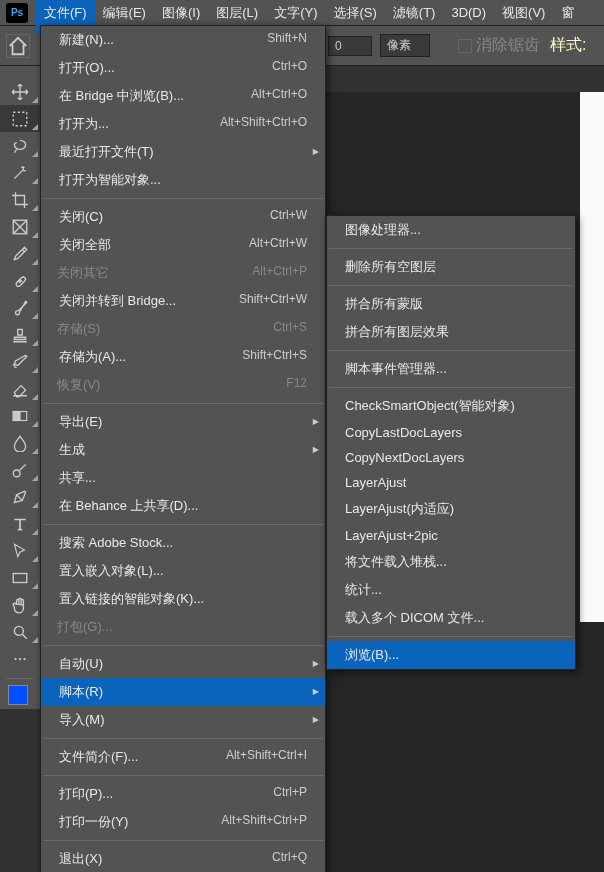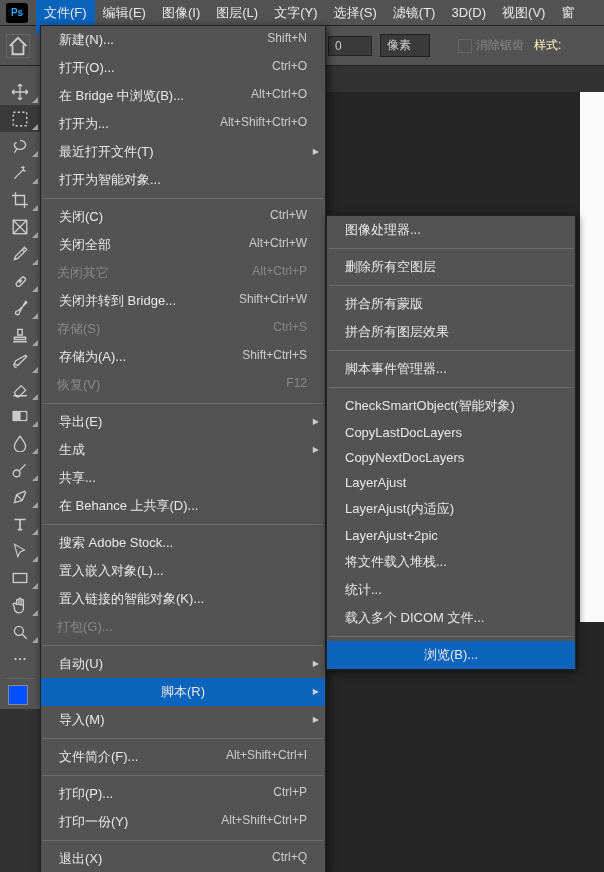--- a/index.html
+++ b/index.html
@@ -60,21 +60,21 @@
       padding: 2px 6px;
       color: #ccc;
       font-size: 12px;
       margin-right: 8px;
     }
     .checkbox {
       width: 14px; height: 14px;
       border: 1px solid #666;
       margin-right: 4px;
     }
-    .label { color: #888; font-size: 12px; margin-right: 10px; }
+    .label { color: #888; font-size: 16px; margin-right: 10px; }
     .toolbar {
       position: absolute;
       left: 0;
       top: 66px;
       width: 40px;
       background: #535353;
       padding-top: 12px;
     }
     .tool {
       width: 40px; height: 27px;
@@ -111,21 +111,21 @@
     }
     .dd-item {
       display: flex;
       justify-content: space-between;
       padding: 5px 18px;
       color: #e8e8e8;
       font-size: 13px;
       position: relative;
     }
     .dd-item.disabled { color: #888; padding-left: 16px; }
-    .dd-item.highlight { background: #0a64bc; justify-content: center; }
+    .dd-item.highlight { background: #0a64bc; }
     .dd-item .shortcut { color: #ccc; font-size: 12px; }
     .dd-item.disabled .shortcut { color: #888; }
     .dd-item.has-sub::after {
       content: "▶";
       position: absolute;
       right: 6px;
       font-size: 8px;
       color: #ccc;
       top: 9px;
     }

